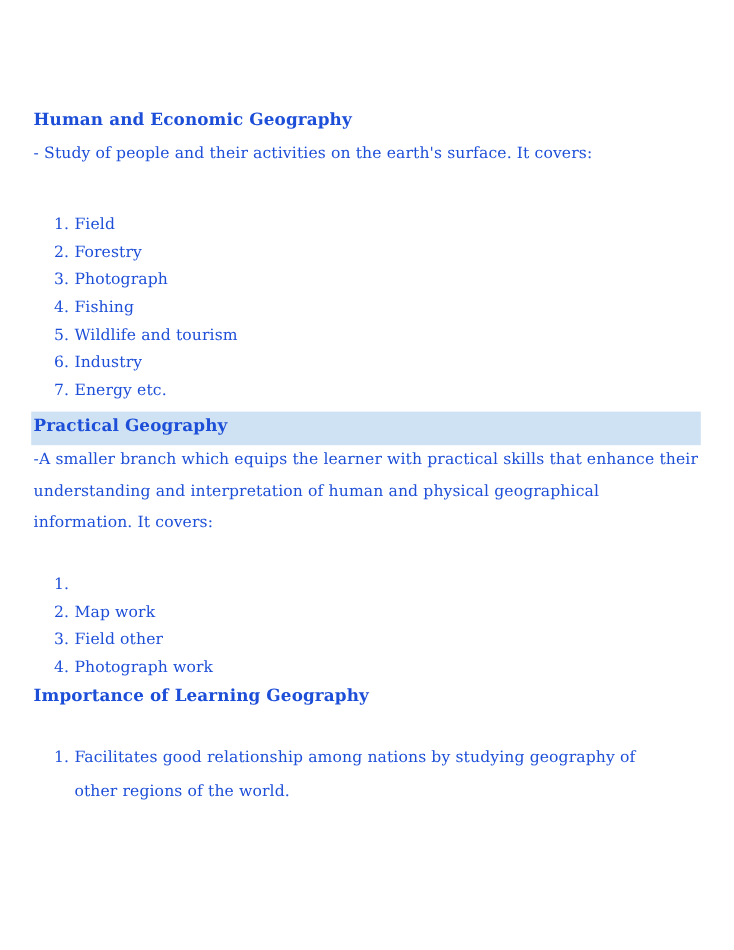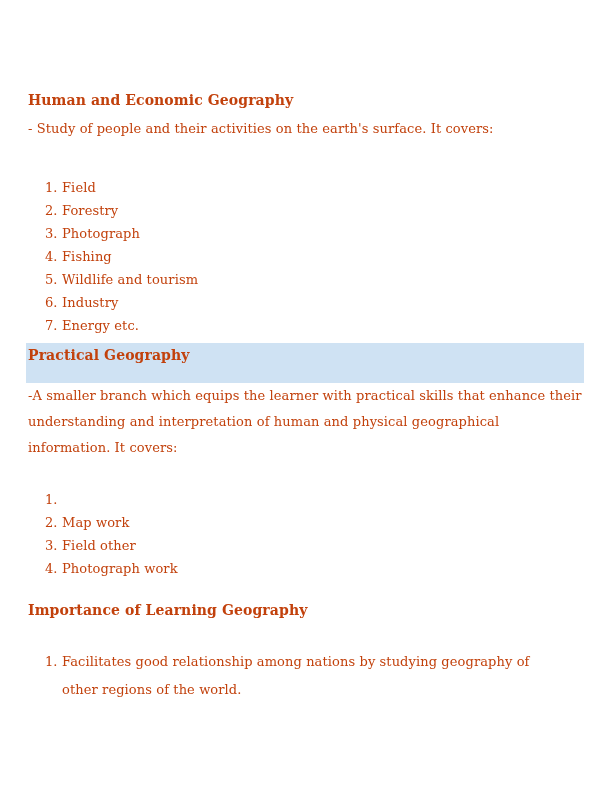--- a/index.html
+++ b/index.html
@@ -5,21 +5,21 @@
   * { margin: 0; padding: 0; box-sizing: border-box; }
   html, body { background: #ffffff; }
   .page {
     position: relative;
     width: 612px;
     height: 792px;
     background: #ffffff;
     overflow: hidden;
     font-family: "DejaVu Serif", "Liberation Serif", serif;
     font-size: 13px;
-    color: #c2410c;
+    color: #1d4ed8;
     letter-spacing: 0.1px;
   }
   .content {
     position: absolute;
     left: 28px;
     top: 92px;
     width: 556px;
   }
   .doc-heading {
     font-size: 14px;
@@ -39,32 +39,32 @@
     line-height: 23px;
   }
   .li-num {
     flex: none;
     width: 17px;
     margin-left: 17px;
   }
   .highlight-block {
     margin: 6px 0 0 -2px;
     width: 558px;
-    height: 40px;
+    height: 28px;
     padding: 4px 0 0 2px;
     background: #cfe2f3;
   }
   .para-practical {
     line-height: 26px;
   }
   ol.list-practical {
     margin-top: 27px;
   }
   .heading-importance {
-    margin-top: 22px;
+    margin-top: 4px;
   }
   ol.list-importance {
     margin-top: 30px;
   }
   ol.list-importance li {
     line-height: 28px;
   }
   ol.list-importance .li-text {
     max-width: 500px;
   }

